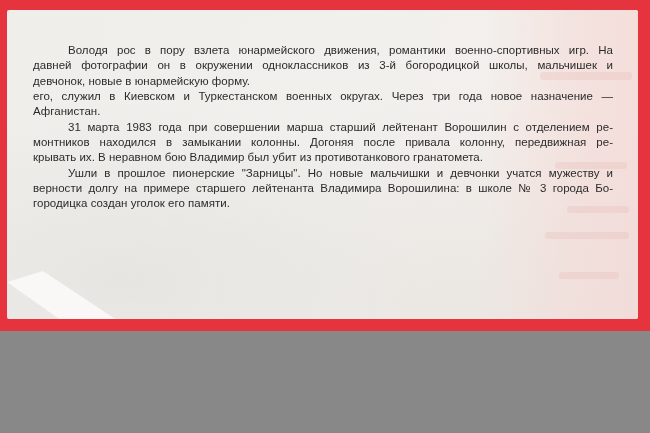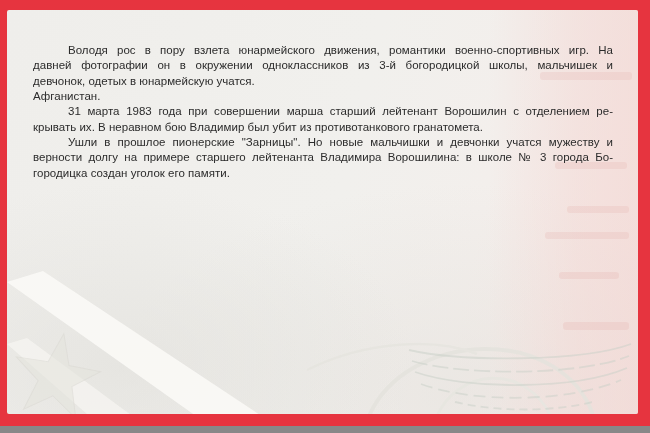--- a/index.html
+++ b/index.html
@@ -1,18 +1,18 @@
 <!DOCTYPE html>
 <html><head>
 <meta charset="utf-8">
 <style>
   html, body { margin: 0; padding: 0; background: #888; }
   .canvas {
     position: relative;
-    width: 650px; height: 426px;
+    width: 650px; height: 331px;
     background: #e6343f; 
     overflow: hidden;
     font-family: "Liberation Sans", sans-serif;
   }
   .page {
     position: absolute;
     left: 7px; top: 10px; right: 12px; bottom: 12px;
     background:
       radial-gradient(ellipse 420px 260px at 18% 88%, rgba(222,221,216,0.55), rgba(222,221,216,0) 70%),
       radial-gradient(ellipse 500px 300px at 72% 95%, rgba(226,223,218,0.5), rgba(226,223,218,0) 70%),
@@ -83,27 +83,29 @@
         <rect x="538" y="222" width="84" height="7" rx="3"></rect>
         <rect x="552" y="262" width="60" height="7" rx="3"></rect>
         <rect x="556" y="312" width="66" height="8" rx="3"></rect>
       </g>
     </svg>
 
     <div class="text-block">
       <p class="para">
         <span class="line first">Володя рос в пору взлета юнармейского движения, романтики военно-спортивных игр. На</span>
         <span class="line">давней фотографии он в окружении одноклассников из 3-й богородицкой школы, мальчишек и</span>
-        <span class="line last">девчонок, одетых в юнармейскую учатся.</span>
+        <span class="line last">девчонок, новые в юнармейскую форму.</span>
       </p>
       <p class="para">
+        <span class="line">его, служил в Киевском и Туркестанском военных округах. Через три года новое назначение —</span>
         <span class="line last">Афганистан.</span>
       </p>
       <p class="para">
         <span class="line first">31 марта 1983 года при совершении марша старший лейтенант Ворошилин с отделением ре-</span>
+        <span class="line">монтников находился в замыкании колонны. Догоняя после привала колонну, передвижная ре-</span>
         <span class="line last">крывать их. В неравном бою Владимир был убит из противотанкового гранатомета.</span>
       </p>
       <p class="para">
         <span class="line first">Ушли в прошлое пионерские "Зарницы". Но новые мальчишки и девчонки учатся мужеству и</span>
         <span class="line">верности долгу на примере старшего лейтенанта Владимира Ворошилина: в школе № 3 города Бо-</span>
         <span class="line last">городицка создан уголок его памяти.</span>
       </p>
     </div>
 
   </div>

